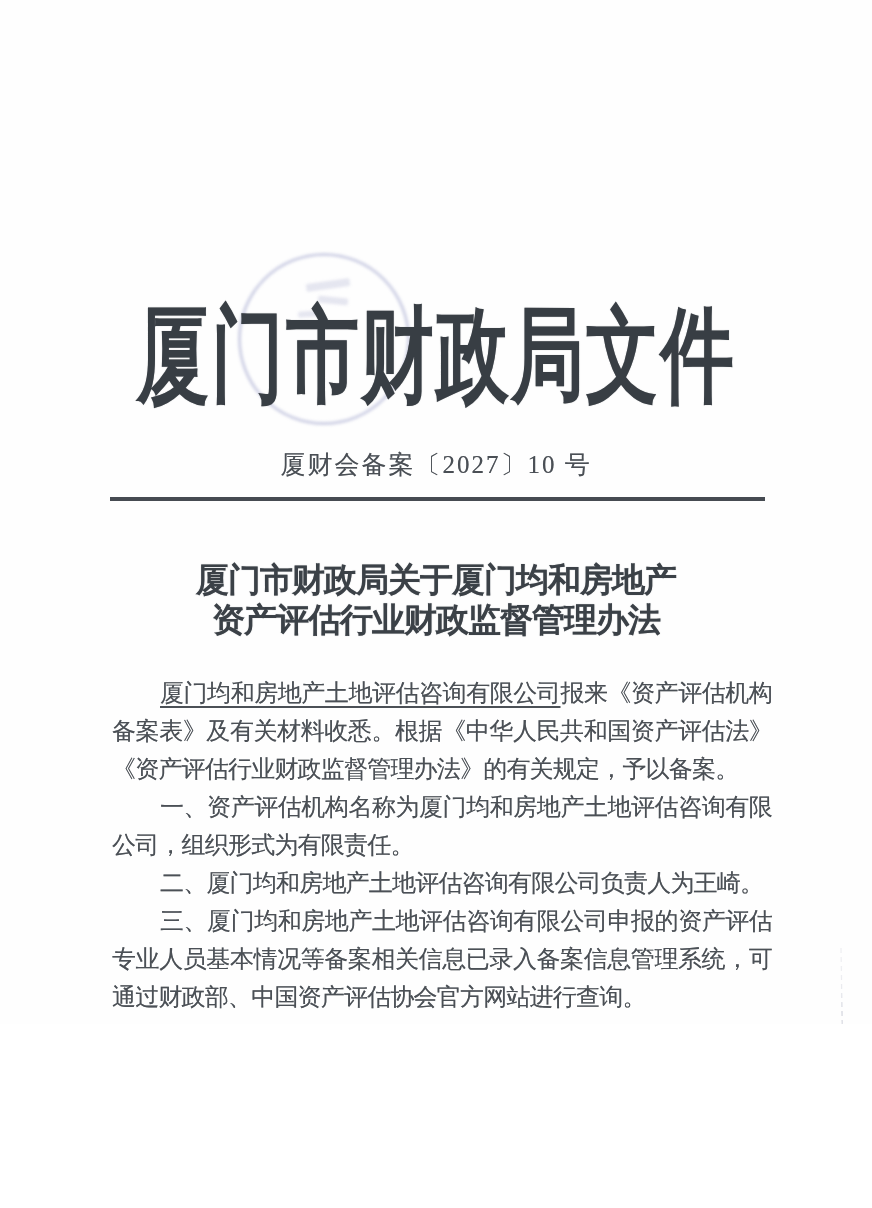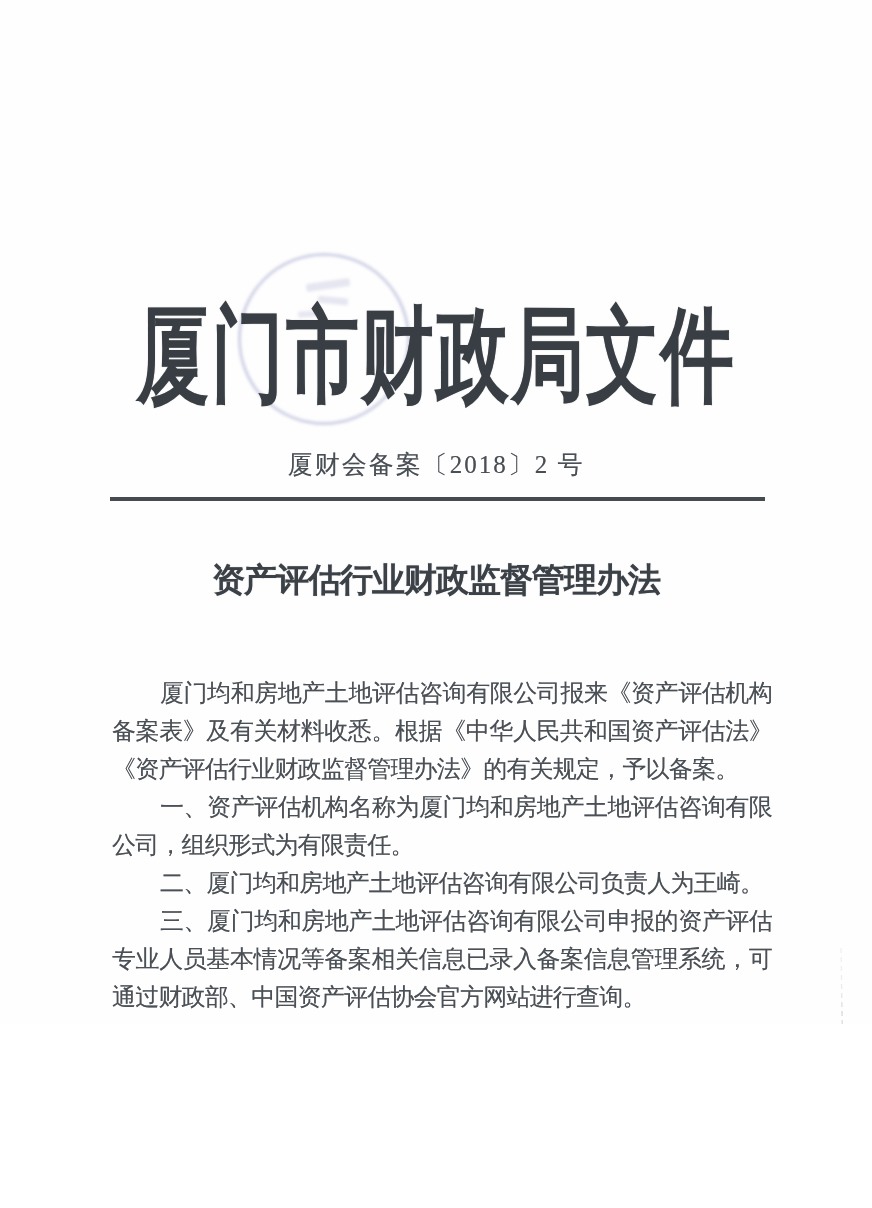--- a/index.html
+++ b/index.html
@@ -110,20 +110,21 @@
     letter-spacing: -0.8px;
     text-align: justify;
     color: #4b5056;
     text-shadow: 0 0 0.6px rgba(75, 80, 86, 0.55);
   }
   .body-text p {
     margin: 0;
     text-indent: 2em;
   }
   .u-company {
+    text-decoration: underline;
     text-decoration-thickness: 2px;
     text-underline-offset: 5px;
     text-decoration-color: #4b5056;
   }
 
   .page-number {
     position: absolute;
     top: 1054px;
     right: 124px;
     font-size: 23px;
@@ -157,25 +158,26 @@
 
   <div class="stamp">
     <div class="stamp-ring"></div>
     <div class="stamp-mark m1"></div>
     <div class="stamp-mark m2"></div>
     <div class="stamp-mark m3"></div>
   </div>
 
   <h1 class="letterhead"><span class="squeeze">厦门市财政局文件</span></h1>
 
-  <div class="doc-number">厦财会备案〔2018〕2 号</div>
+  <div class="doc-number">厦财会备案〔2027〕10 号</div>
 
   <div class="rule"></div>
 
   <div class="doc-title">
+    <div>厦门市财政局关于厦门均和房地产</div>
     <div>资产评估行业财政监督管理办法</div>
   </div>
 
   <div class="body-text">
     <p><span class="u-company">厦门均和房地产土地评估咨询有限公司</span><span>报来《资产评估机构备案表》及有关材料收悉。根据《中华人民共和国资产评估法》《资产评估行业财政监督管理办法》的有关规定，予以备案。</span></p>
     <p>一、资产评估机构名称为厦门均和房地产土地评估咨询有限公司，组织形式为有限责任。</p>
     <p>二、厦门均和房地产土地评估咨询有限公司负责人为王崎。</p>
     <p>三、厦门均和房地产土地评估咨询有限公司申报的资产评估专业人员基本情况等备案相关信息已录入备案信息管理系统，可通过财政部、中国资产评估协会官方网站进行查询。</p>
   </div>
 

